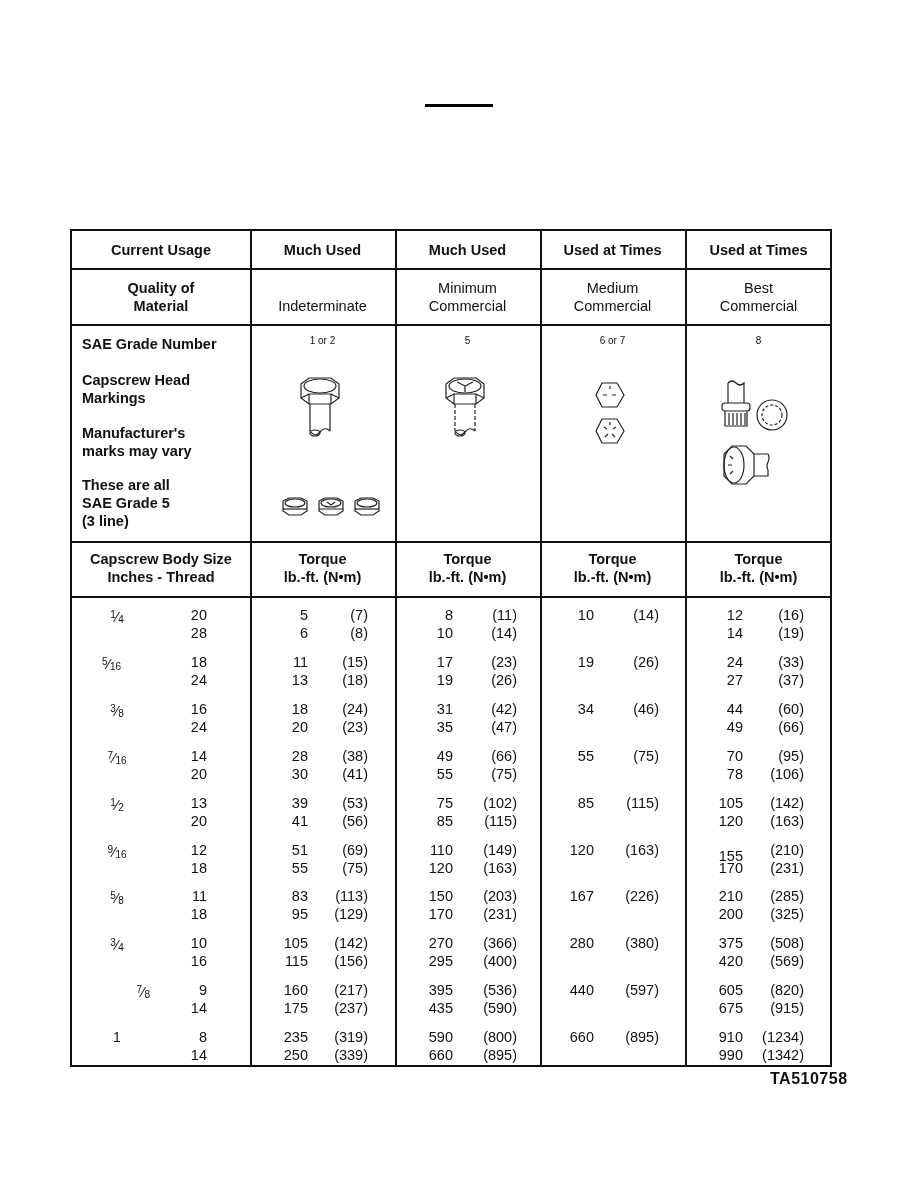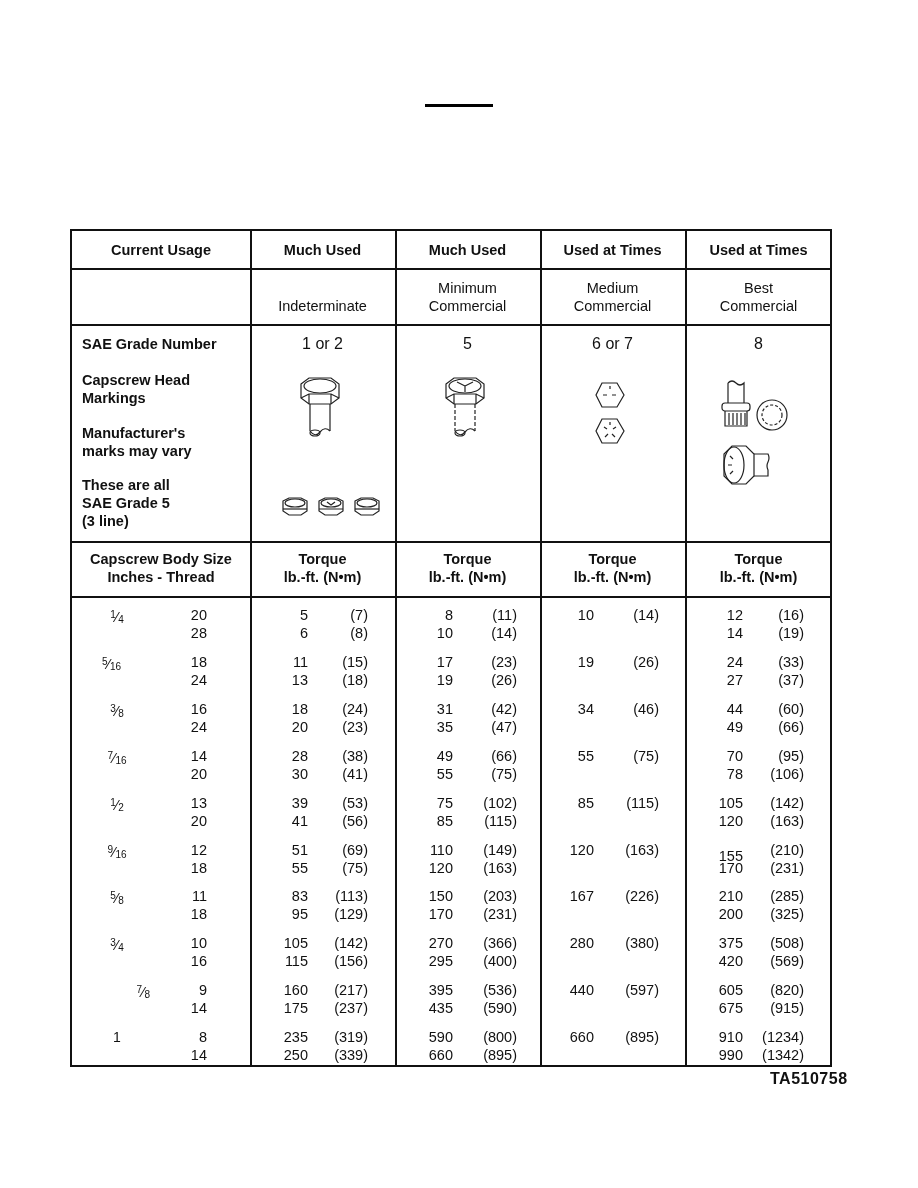--- a/index.html
+++ b/index.html
@@ -4,21 +4,21 @@
 <style>
   html, body { margin: 0; padding: 0; background: #ffffff; }
   body { width: 918px; height: 1188px; position: relative; font-family: "Liberation Sans", sans-serif; color: #111; }
   .title-rule { position: absolute; left: 425px; top: 104px; width: 68px; height: 3px; background: #000; }
   .tbl { position: absolute; left: 70px; top: 229px; width: 762px; height: 838px; border: 2px solid #111; box-sizing: border-box; }
   .hline { position: absolute; left: 0; right: 0; height: 0; border-top: 2px solid #111; }
   .vline { position: absolute; top: 0; bottom: 0; width: 0; border-left: 2px solid #111; }
   .cell { position: absolute; text-align: center; font-size: 14.5px; line-height: 18px; }
   .hdr { font-weight: bold; }
   .lbl { position: absolute; left: 10px; font-weight: bold; font-size: 14.5px; line-height: 18px; }
-  .grade { position: absolute; font-size: 16px; text-align: center; }
+  .grade { position: absolute; font-size: 10px; text-align: center; }
   .num { position: absolute; font-size: 14.5px; line-height: 18px; }
   .r { text-align: right; }
   .frac { position: absolute; font-size: 14px; line-height: 18px; }
   .frac sup { font-size: 10px; vertical-align: 4px; }
   .frac sub { font-size: 10px; vertical-align: -1px; }
   .fig-id { position: absolute; left: 770px; top: 1070px; font-size: 16px; font-weight: bold; letter-spacing: 0.5px; }
   svg { position: absolute; overflow: visible; }
   svg * { fill: none; stroke: #222; stroke-width: 1.2; }
 </style>
 </head>
@@ -37,20 +37,24 @@
   <div class="vline" style="left:323px"></div>
   <div class="vline" style="left:468px"></div>
   <div class="vline" style="left:613px"></div>
 
   <div class="cell hdr" style="left:0;width:178px;top:10px">Current Usage</div>
   <div class="cell hdr" style="left:178px;width:145px;top:10px">Much Used</div>
   <div class="cell hdr" style="left:323px;width:145px;top:10px">Much Used</div>
   <div class="cell hdr" style="left:468px;width:145px;top:10px">Used at Times</div>
   <div class="cell hdr" style="left:613px;width:147px;top:10px">Used at Times</div>
 
+  <div class="cell hdr" style="left:0;width:178px;top:48px">
+    <div>Quality of</div>
+    <div>Material</div>
+  </div>
   <div class="cell" style="left:178px;width:145px;top:66px">Indeterminate</div>
   <div class="cell" style="left:323px;width:145px;top:48px">
     <div>Minimum</div>
     <div>Commercial</div>
   </div>
   <div class="cell" style="left:468px;width:145px;top:48px">
     <div>Medium</div>
     <div>Commercial</div>
   </div>
   <div class="cell" style="left:613px;width:147px;top:48px">

